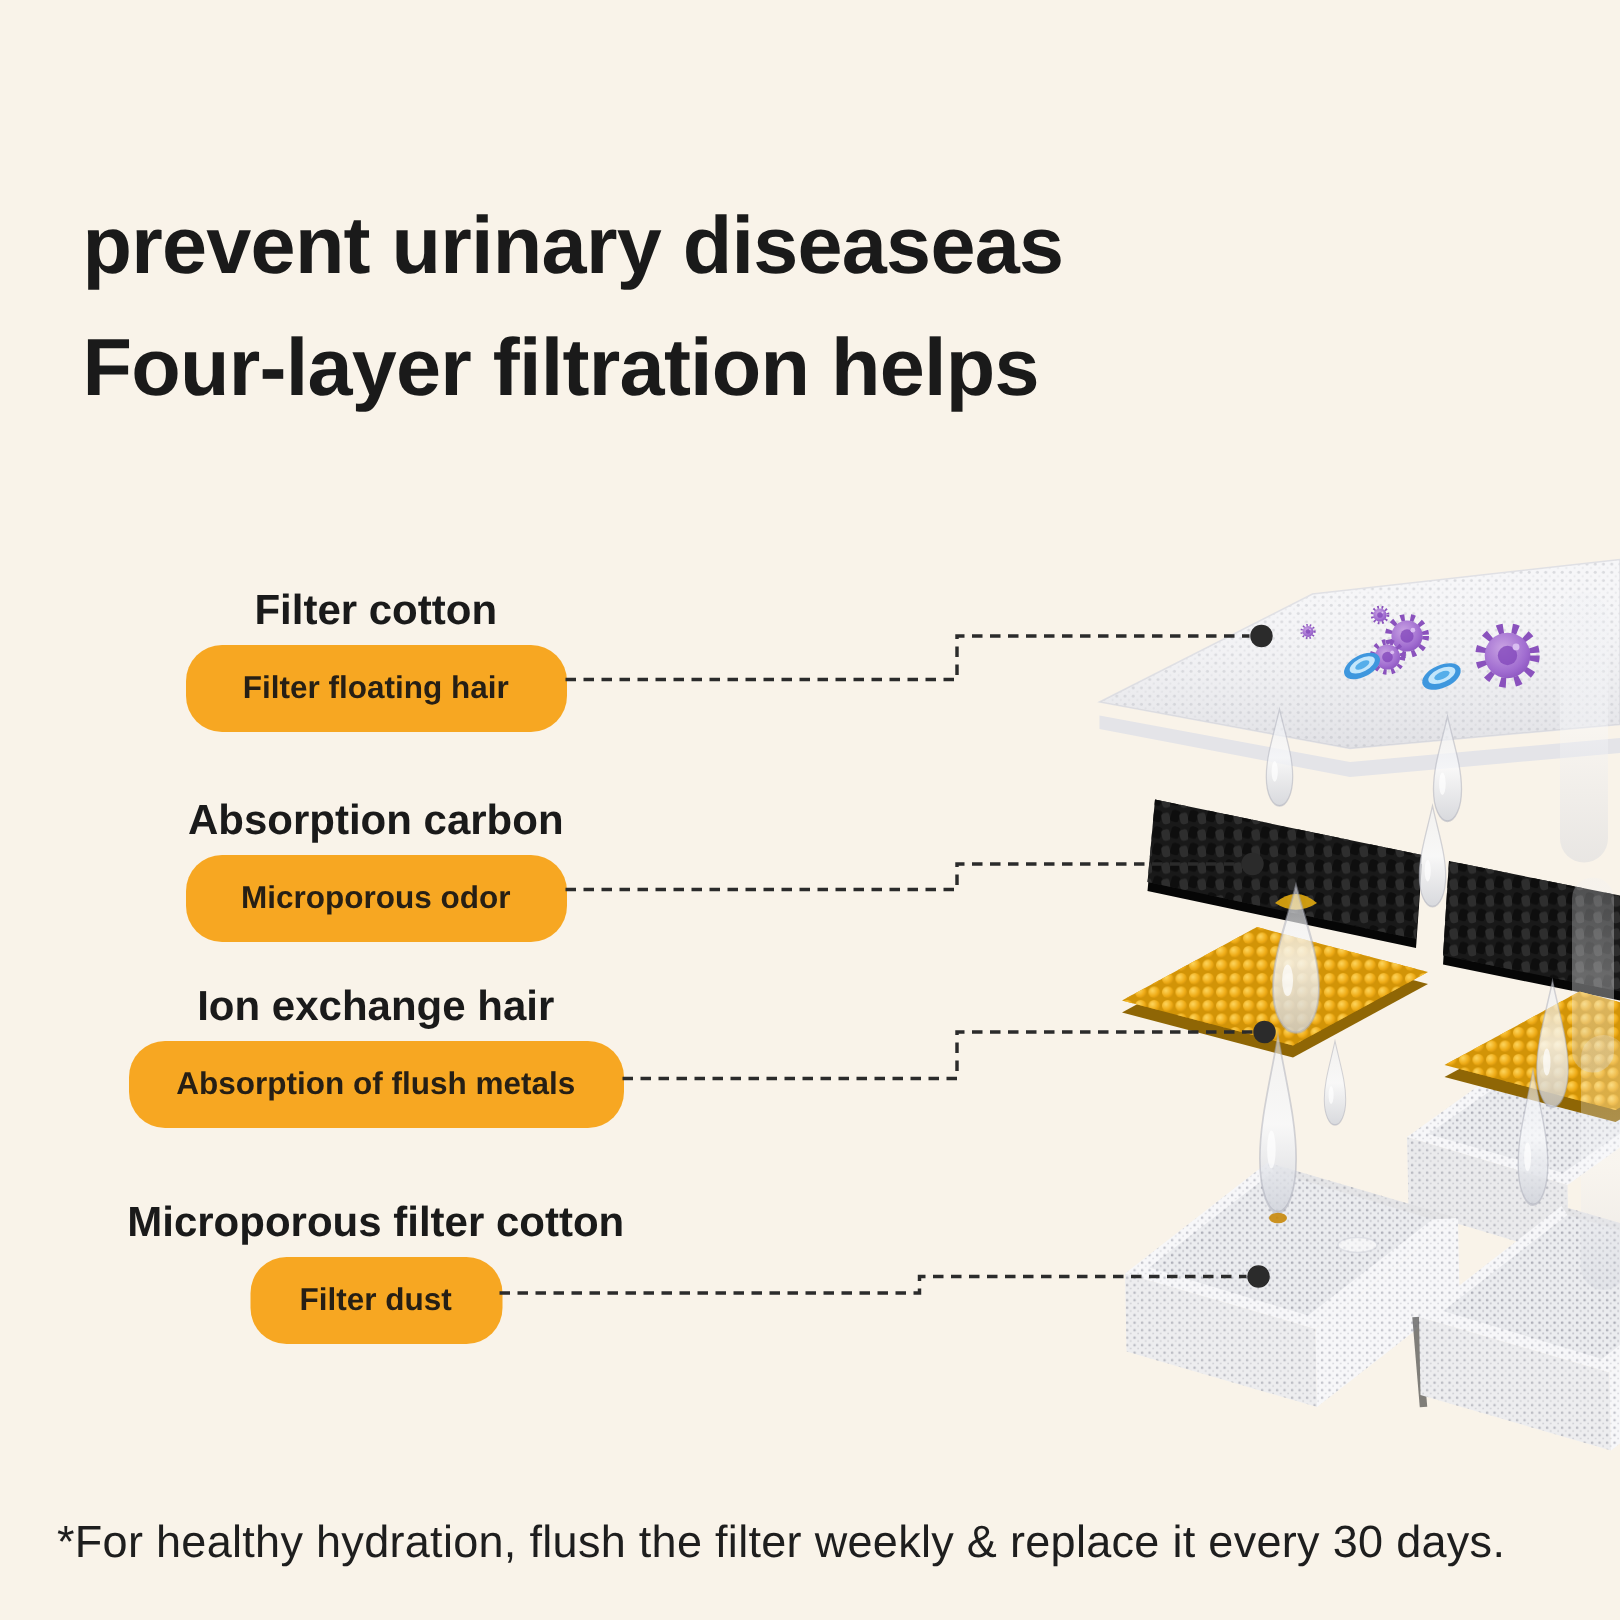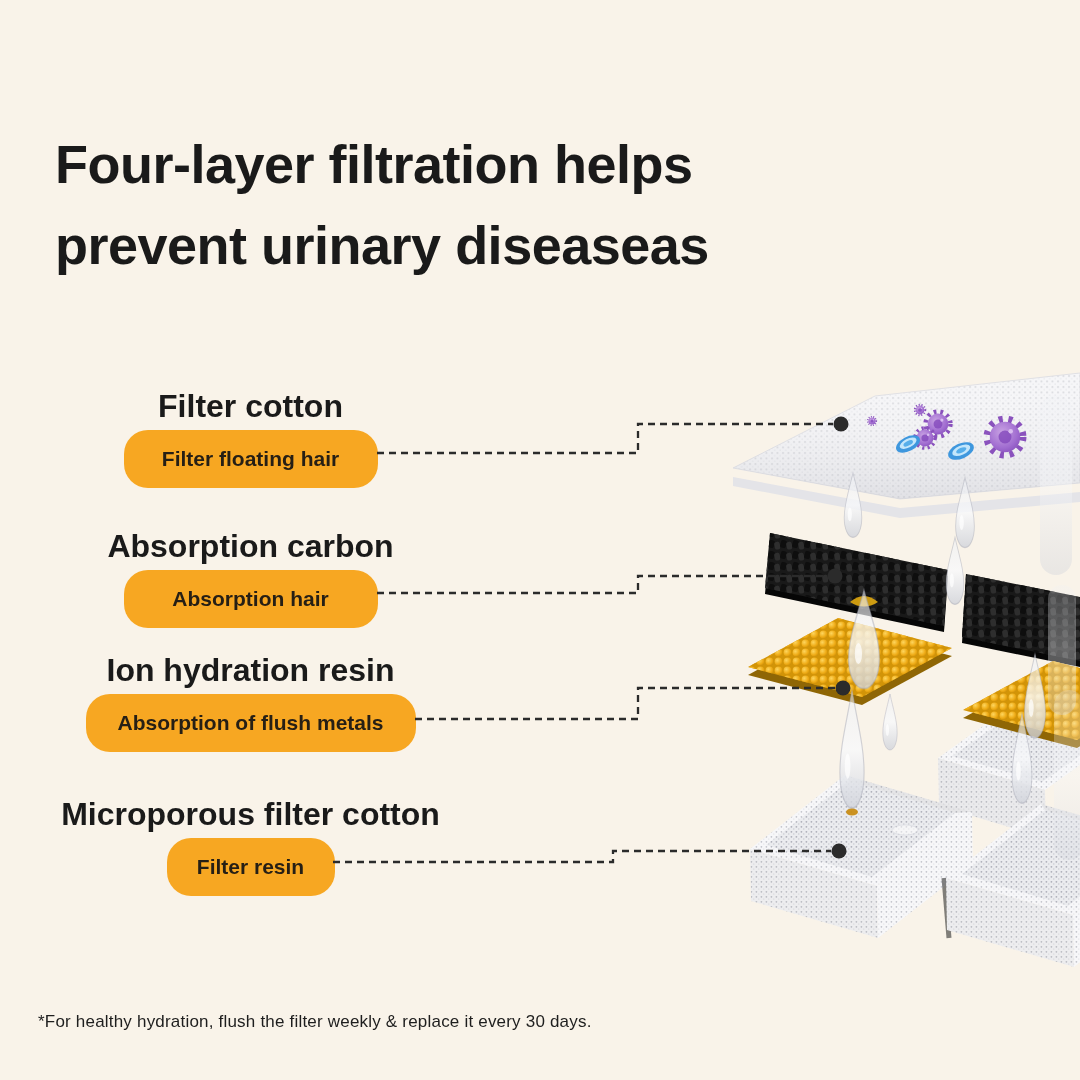--- a/index.html
+++ b/index.html
@@ -16,67 +16,67 @@
     letter-spacing:-0.5px;
     color:var(--heading_text,#1A1A1A);
   }
   .title span{display:block;}
   .callout{
     position:absolute;left:0;width:501px;
     display:flex;flex-direction:column;align-items:center;gap:7px;
   }
   .c1{top:390px;} .c2{top:530px;} .c3{top:654px;} .c4{top:798px;}
   .label{
-    font-size:32px;font-weight:700;line-height:33px;
+    font-size:28px;font-weight:700;line-height:33px;
     color:var(--heading_text,#1A1A1A);
   }
   .pill{
     height:58px;border-radius:24px;
     background:var(--pill,#F7A722);
     color:var(--pill_text,#261F15);
     font-size:21px;font-weight:700;
     display:flex;align-items:center;justify-content:center;
   }
   .c1 .pill{width:254px;} .c2 .pill{width:254px;}
   .c3 .pill{width:330px;} .c4 .pill{width:168px;}
   .footnote{
     position:absolute;left:38px;top:1012px;margin:0;
-    font-size:17px;font-weight:400;letter-spacing:0.2px;
+    font-size:30px;font-weight:400;letter-spacing:0.2px;
     color:var(--footnote_text,#1E1E1E);
   }
   svg.illu{position:absolute;left:0;top:0;}
 </style>
 </head>
 <body>
 
 <div class="canvas">
 
   <h1 class="title">
+    <span>prevent urinary diseaseas</span>
     <span>Four-layer filtration helps</span>
-    <span>prevent urinary diseaseas</span>
   </h1>
 
   <div class="callout c1">
     <div class="label">Filter cotton</div>
     <div class="pill">Filter floating hair</div>
   </div>
 
   <div class="callout c2">
     <div class="label">Absorption carbon</div>
-    <div class="pill">Absorption hair</div>
+    <div class="pill">Microporous odor</div>
   </div>
 
   <div class="callout c3">
-    <div class="label">Ion hydration resin</div>
+    <div class="label">Ion exchange hair</div>
     <div class="pill">Absorption of flush metals</div>
   </div>
 
   <div class="callout c4">
     <div class="label">Microporous filter cotton</div>
-    <div class="pill">Filter resin</div>
+    <div class="pill">Filter dust</div>
   </div>
 
   <svg class="illu" width="1080" height="1080" viewBox="0 0 1080 1080">
     <defs>
       <radialGradient id="beadG" cx="0.35" cy="0.35" r="0.9">
         <stop offset="0" stop-color="#fdd55e"></stop>
         <stop offset="0.55" stop-color="#eeaa14"></stop>
         <stop offset="1" stop-color="#b97f06"></stop>
       </radialGradient>
       <pattern id="beads" width="9" height="9" patternUnits="userSpaceOnUse">

